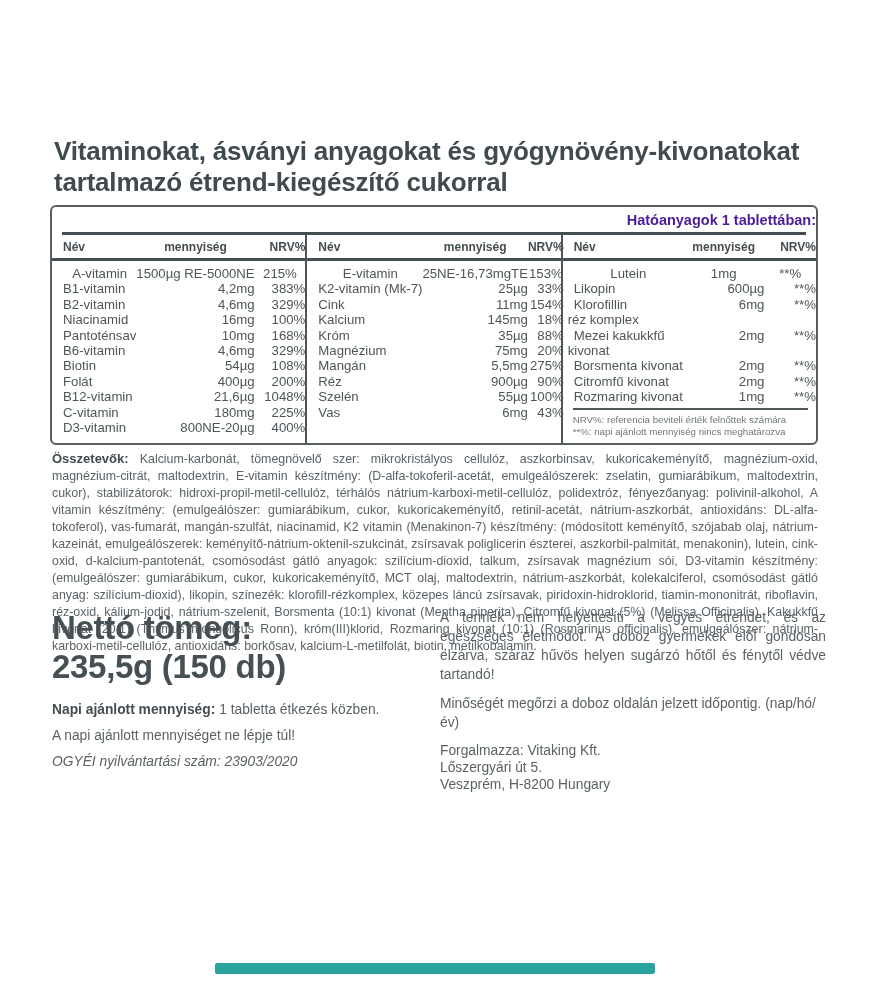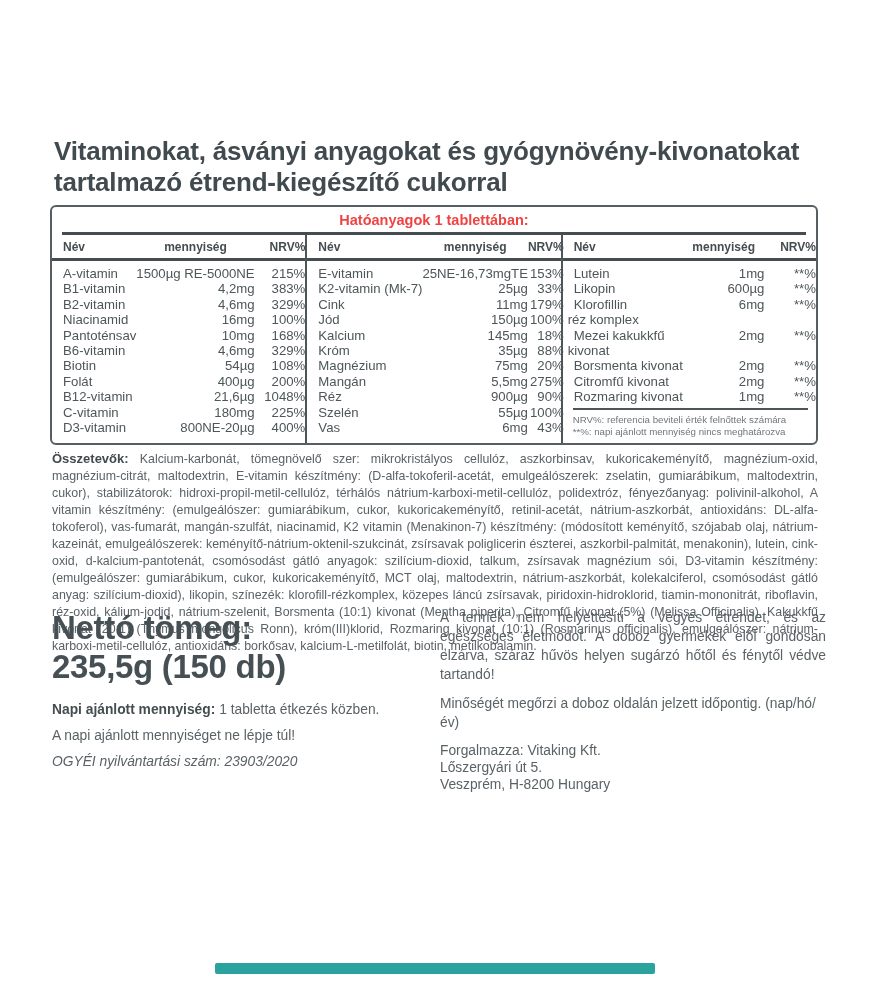--- a/index.html
+++ b/index.html
@@ -10,32 +10,32 @@
   
   .title{
     position:absolute;left:54px;top:136px;width:788px;
     font-size:26px;font-weight:bold;line-height:31px;color:#414a4e;letter-spacing:-0.2px;margin:0;
   }
   
   .facts-box{
     position:absolute;left:50px;top:205px;width:768px;height:240px;box-sizing:border-box;
     border:2px solid #575e62;border-radius:6px;display:flex;flex-direction:column;background:#fff;
   }
-  .facts-title{font-size:14.5px;font-weight:bold;text-align:center;padding-top:5px;color:#ef4444;}
+  .facts-title{font-size:14.5px;font-weight:bold;text-align:right;padding-top:5px;color:#4c1d95;}
   .rule1{height:3px;background:#454d51;margin:4px 10px 0;}
   .facts-grid{flex:1;display:flex;align-items:stretch;margin-top:0;}
   .fgroup{flex:1;min-width:0;}
   .fgroup + .fgroup{border-left:2px solid #4d5559;}
   table.ftable{width:100%;border-collapse:collapse;table-layout:auto;}
   .ftable th{
     font-size:12px;font-weight:bold;color:#454d51;padding:5px 0 4px;
     border-bottom:3px solid #454d51;white-space:nowrap;
   }
   .ftable td{font-size:13.2px;line-height:15.4px;padding:0;color:#4d5659;white-space:nowrap;}
-  .ftable tbody tr:first-child td{padding-top:5px;}
+  .ftable tbody tr:first-child td{padding-top:5px;text-align:center;}
   th.c-name,td.c-name{text-align:left;padding-left:11px;}
   th.c-qty{text-align:center;width:33%;}
   td.c-qty{text-align:right;}
   th.c-nrv,td.c-nrv{text-align:right;width:21%;padding-right:0;}
   td.c-cont{padding-left:5px;}
   .fnote{
     border-top:2px solid #4d5559;margin:3px 8px 0 10px;padding-top:4px;
     font-size:9.7px;line-height:12.6px;color:#6e767a;white-space:nowrap;overflow:hidden;
   }
   
@@ -156,26 +156,21 @@
                 <td class="c-nrv">153%</td>
               </tr>
               <tr>
                 <td class="c-name">K2-vitamin (Mk-7)</td>
                 <td class="c-qty">25µg</td>
                 <td class="c-nrv">33%</td>
               </tr>
               <tr>
                 <td class="c-name">Cink</td>
                 <td class="c-qty">11mg</td>
-                <td class="c-nrv">179%</td>
-              </tr>
-              <tr>
-                <td class="c-name">Jód</td>
-                <td class="c-qty">150µg</td>
-                <td class="c-nrv">100%</td>
+                <td class="c-nrv">154%</td>
               </tr>
               <tr>
                 <td class="c-name">Kalcium</td>
                 <td class="c-qty">145mg</td>
                 <td class="c-nrv">18%</td>
               </tr>
               <tr>
                 <td class="c-name">Króm</td>
                 <td class="c-qty">35µg</td>
                 <td class="c-nrv">88%</td>

